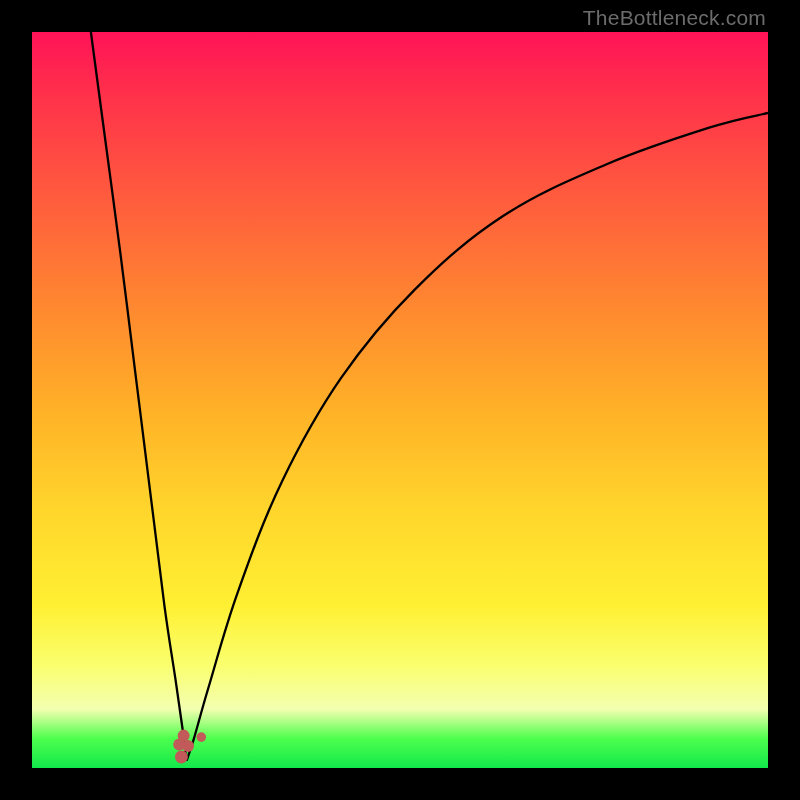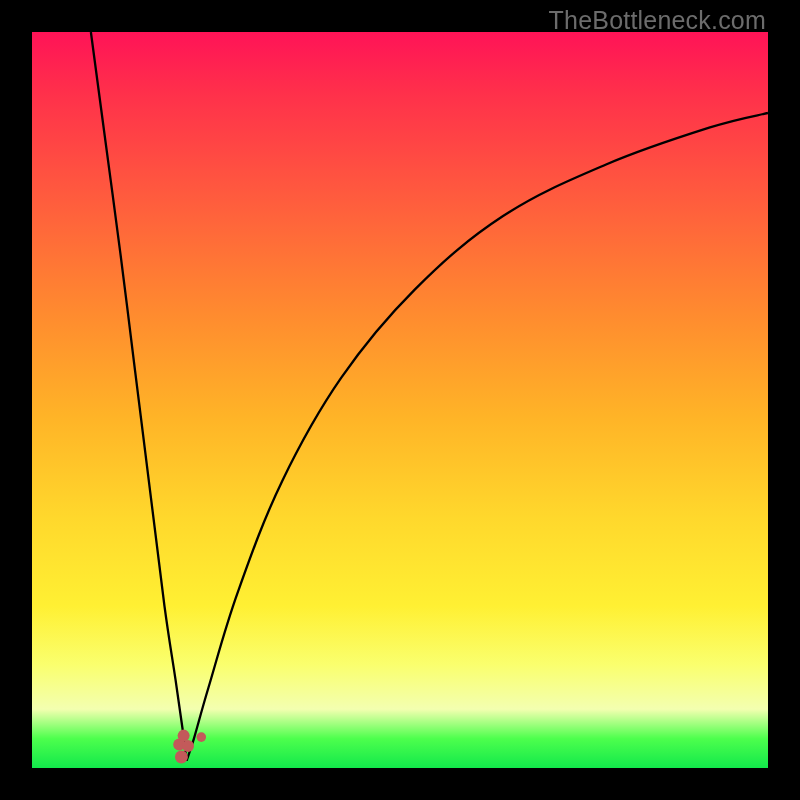--- a/index.html
+++ b/index.html
@@ -59,21 +59,21 @@
   }
   .marker-fill {
     fill: #c35a5a;
     stroke: none;
   }
   .watermark {
     position: absolute;
     top: 6px;
     right: 34px;
     color: #6c6c6c;
-    font-size: 25px;
+    font-size: 21px;
     letter-spacing: 0.2px;
   }
 </style>
 </head>
 <body>
 
 <div class="frame">
 
   <div class="plot-area">
     <div class="gradient"></div>

